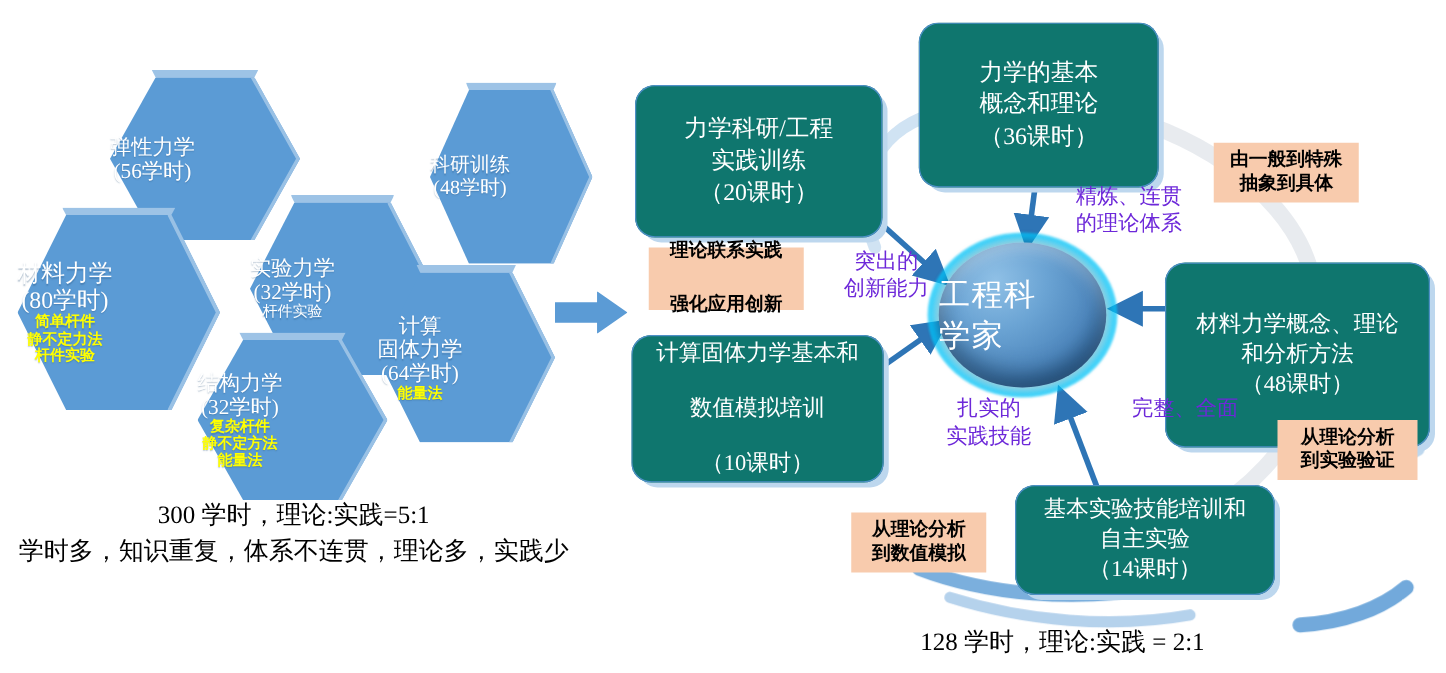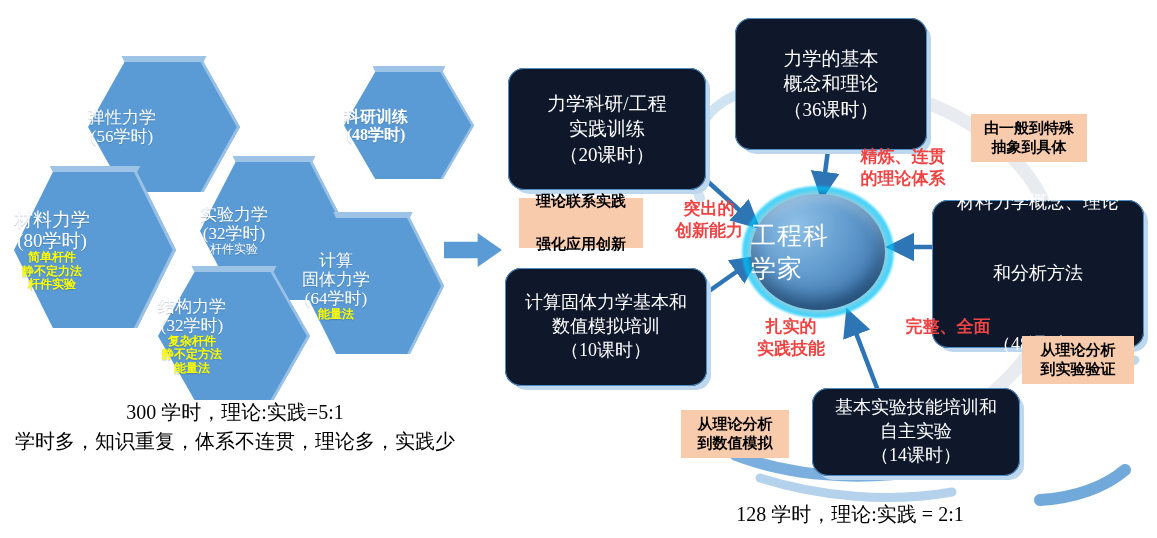--- a/index.html
+++ b/index.html
@@ -82,21 +82,21 @@
   
   .big-arrow {
     position: absolute;
     background: #5b9bd5;
     border: 1px solid #3f7cb3;
   }
 
   
   .rbox {
     position: absolute;
-    background: #0f172a;
+    background: #0f766e;
     border-radius: 16px;
     color: #ffffff;
     display: flex;
     flex-direction: column;
     align-items: center;
     justify-content: center;
     text-align: center;
     line-height: 1.32;
     font-family: "Liberation Serif", "DejaVu Serif", serif;
     box-shadow: 5px 5px 0 -1px #bdd7ee, 0 0 0 1px #4e8fc7 inset;
@@ -151,22 +151,22 @@
     text-align: center;
     line-height: 1.3;
     z-index: 7;
     font-family: "Liberation Sans", "DejaVu Sans", sans-serif;
   }
   .peach .line { display: block; white-space: nowrap; font-family: Liberation Serif, serif; }
 
   
   .blabel {
     position: absolute;
-    color: #ef4444;
-    font-weight: bold;
+    color: #6d28d9;
+    font-weight: normal;
     text-align: center;
     line-height: 1.28;
     z-index: 7;
     font-family: "Liberation Sans", "DejaVu Sans", sans-serif;
   }
   .blabel .line { display: block; white-space: nowrap; }
 
   
   .caption {
     position: absolute;
@@ -222,21 +222,21 @@
   <div class="hex" style="left:88px; top:62px; width:152px; height:130px; font-size:17px;">
     <div class="hextop"></div>
     <div class="hexshape"></div>
     <div class="hexshade"></div>
     <div class="hextxt">
       <span class="line">弹性力学</span>
       <span class="line">(56学时)</span>
     </div>
   </div>
 
-  <div class="hex" style="left:344px; top:72px; width:130px; height:107px; font-size:16px;font-weight:bold;">
+  <div class="hex" style="left:344px; top:72px; width:130px; height:139px; font-size:16px;">
     <div class="hextop"></div>
     <div class="hexshape"></div>
     <div class="hexshade"></div>
     <div class="hextxt">
       <span class="line">科研训练</span>
       <span class="line">(48学时)</span>
     </div>
   </div>
 
   <div class="hex" style="left:14px; top:172px; width:162px; height:156px; font-size:19px;">
@@ -299,33 +299,33 @@
   <div class="big-arrow" style="left:443px; top:232px; width:60px; height:36px;
               clip-path: polygon(0% 26%, 58% 26%, 58% 0%, 100% 50%, 58% 100%, 58% 74%, 0% 74%);
               border:none; background:#3f7cb3; z-index:-1;"></div>
 
   <div class="rbox" style="left:735px; top:18px; width:192px; height:132px; font-size:19px;">
     <span class="line">力学的基本</span>
     <span class="line">概念和理论</span>
     <span class="line">（36课时）</span>
   </div>
 
-  <div class="rbox" style="left:932px; top:200px; width:212px; height:148px; font-size:18px;gap:47px;">
+  <div class="rbox" style="left:932px; top:210px; width:212px; height:148px; font-size:18px;">
     <span class="line">材料力学概念、理论</span>
     <span class="line">和分析方法</span>
     <span class="line">（48课时）</span>
   </div>
 
   <div class="rbox" style="left:812px; top:388px; width:208px; height:88px; font-size:18px;">
     <span class="line">基本实验技能培训和</span>
     <span class="line">自主实验</span>
     <span class="line">（14课时）</span>
   </div>
 
-  <div class="rbox" style="left:505px; top:268px; width:202px; height:118px; font-size:18px;">
+  <div class="rbox" style="left:505px; top:268px; width:202px; height:118px; font-size:18px;gap:20px;">
     <span class="line">计算固体力学基本和</span>
     <span class="line">数值模拟培训</span>
     <span class="line">（10课时）</span>
   </div>
 
   <div class="rbox" style="left:508px; top:68px; width:198px; height:122px; font-size:19px;">
     <span class="line">力学科研/工程</span>
     <span class="line">实践训练</span>
     <span class="line">（20课时）</span>
   </div>

